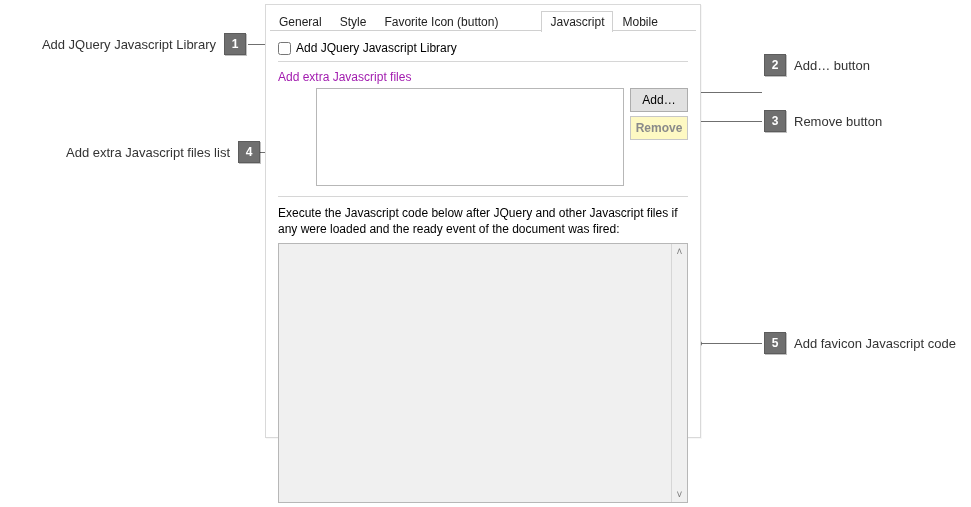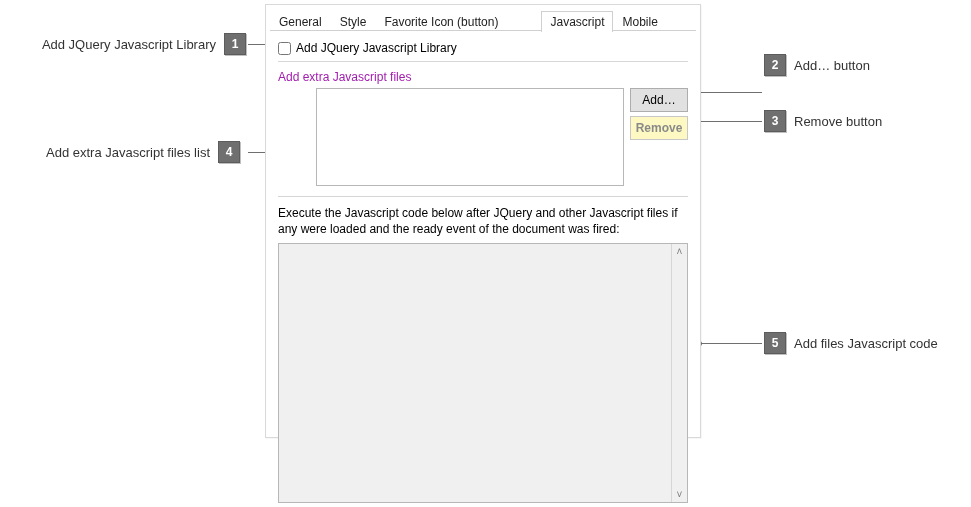--- a/index.html
+++ b/index.html
@@ -197,36 +197,36 @@
 <div class="lead-line tip-right" style="left:248px; top:44px; width:33px;"></div>
 <div class="lead-line tip-right" style="left:248px; top:152px; width:33px;"></div>
 <div class="lead-line tip-left" style="left:695px; top:92px; width:67px;"></div>
 <div class="lead-line tip-left" style="left:695px; top:121px; width:67px;"></div>
 <div class="lead-line tip-left" style="left:700px; top:343px; width:62px;"></div>
 
 <div class="callout left" style="left:6px; top:33px; width:240px; justify-content:flex-end;">
   <span class="ctext">Add JQuery Javascript Library</span>
   <span class="badge">1</span>
 </div>
-<div class="callout left" style="left:0; top:141px; width:240px; justify-content:flex-end;">
+<div class="callout left" style="left:20px; top:141px; width:240px; justify-content:flex-end;">
   <span class="ctext">Add extra Javascript files list</span>
   <span class="badge">4</span>
 </div>
 
 <div class="callout right" style="left:764px; top:54px;">
   <span class="badge">2</span>
   <span class="ctext">Add… button</span>
 </div>
 <div class="callout right" style="left:764px; top:110px;">
   <span class="badge">3</span>
   <span class="ctext">Remove button</span>
 </div>
 <div class="callout right" style="left:764px; top:332px;">
   <span class="badge">5</span>
-  <span class="ctext">Add files Javascript code</span>
+  <span class="ctext">Add favicon Javascript code</span>
 </div>
 
 <div class="dialog-panel">
 
   <div class="tab-strip">
     <div class="tab">General</div>
     <div class="tab">Style</div>
     <div class="tab">Favorite Icon (button)</div>
     <div class="tab active">Javascript</div>
     <div class="tab">Mobile</div>

